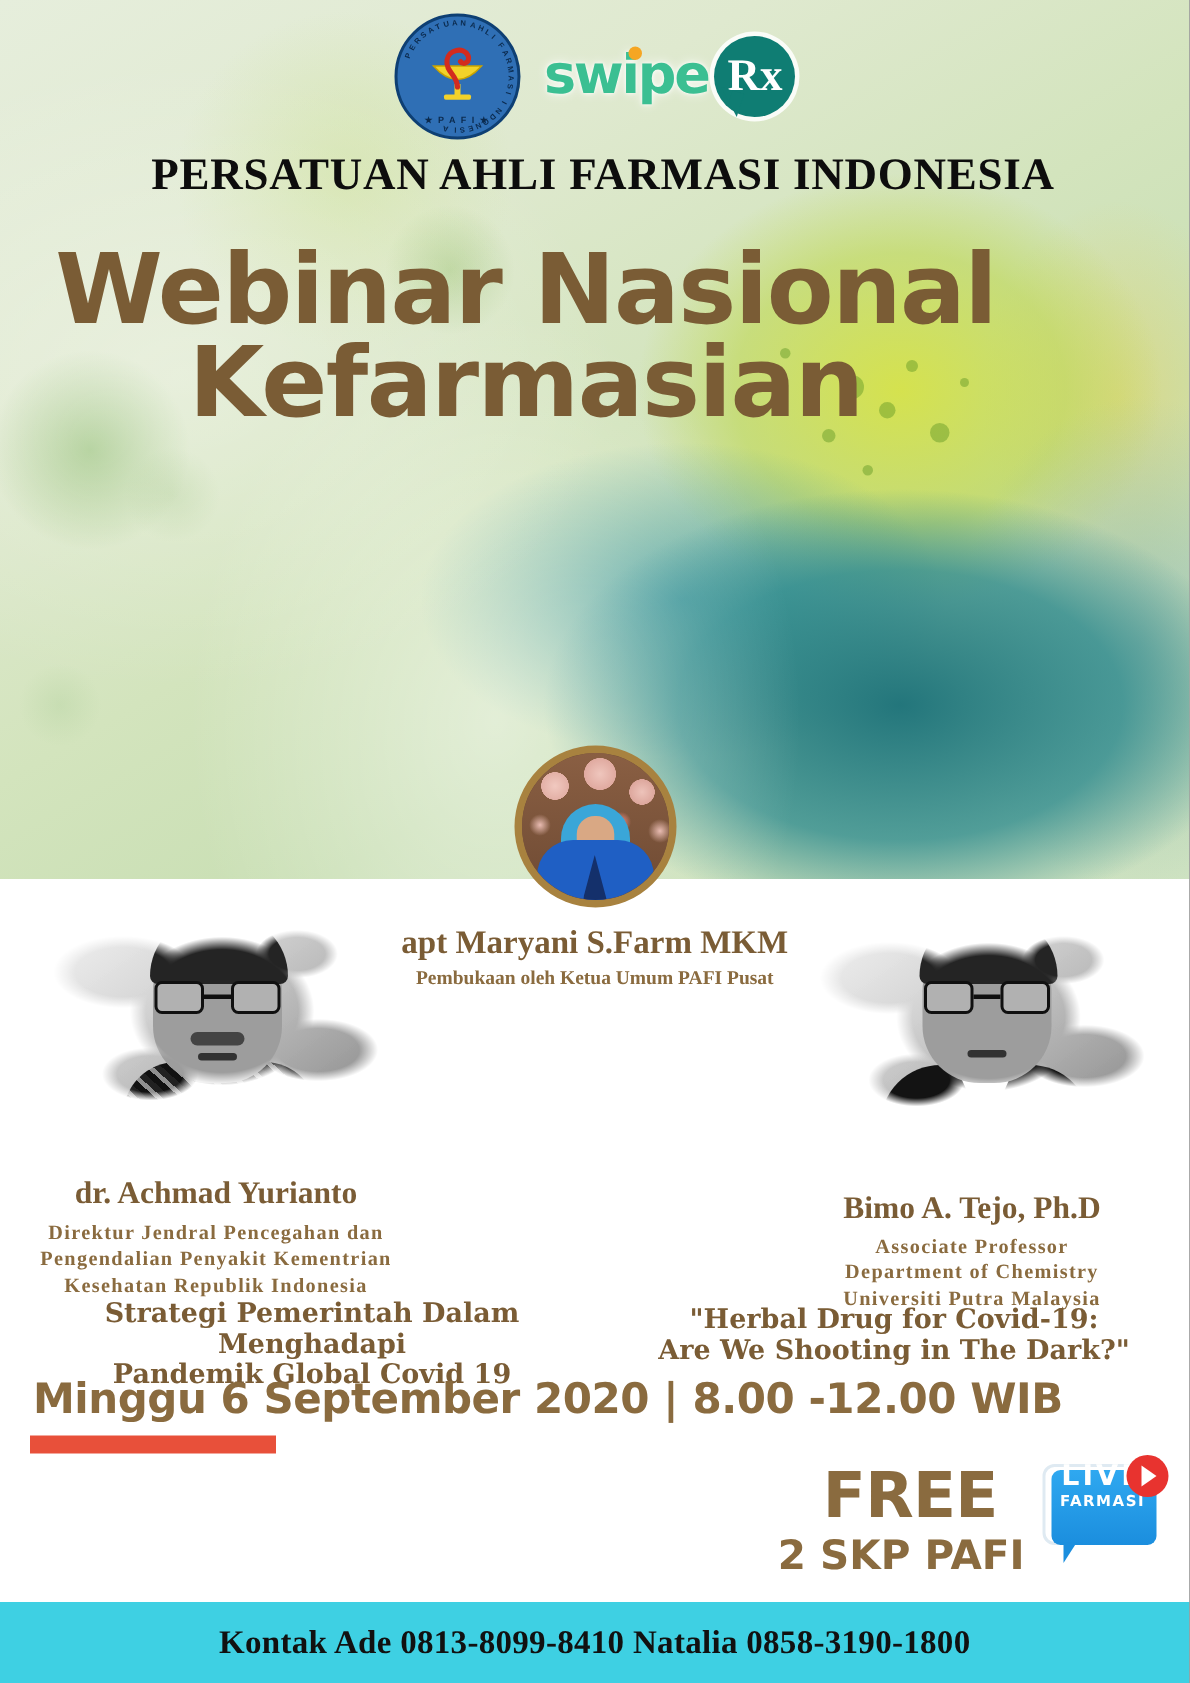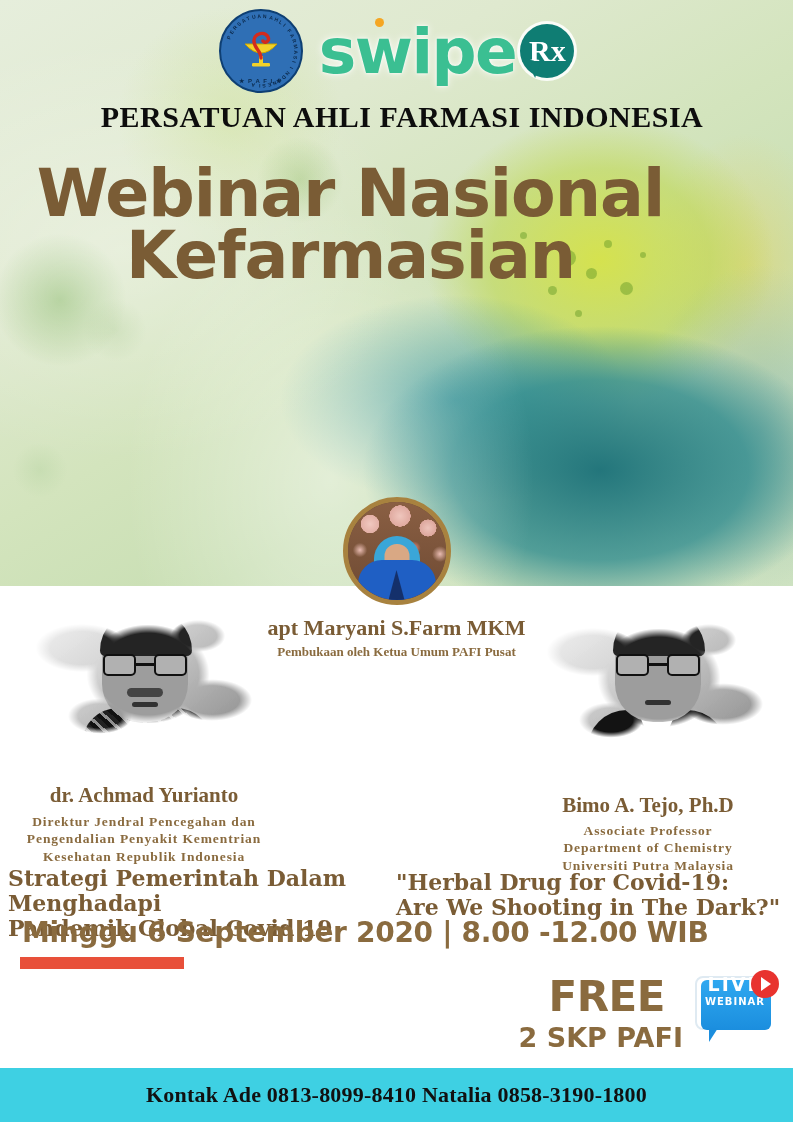--- a/index.html
+++ b/index.html
@@ -64,21 +64,21 @@
     position:absolute; left:50%; top:46%; transform:translate(-50%,-50%);
     width:44px; height:40px;
   }
   .pafi .pafi-word {
     position:absolute; left:0; right:0; bottom:7px; text-align:center;
     font-size:6px; font-weight:bold; color:#0b2a4d; letter-spacing:1px;
   }
   
   .swipe { display:flex; align-items:center; gap:4px; }
   .swipe-word {
-    font-family:"DejaVu Sans", sans-serif; font-weight:bold; font-size:63px;
+    font-family:"DejaVu Sans", sans-serif; font-weight:bold; font-size:36px;
     color:#3bbf92; letter-spacing:-1.5px; line-height:1;
     text-shadow:0 0 3px rgba(255,255,255,.9), 0 0 8px rgba(255,255,255,.8);
     position:relative;
   }
   .swipe-dot { position:absolute; width:9px; height:9px; border-radius:50%;
                background:#f5a623; left:56px; top:-2px; }
   .rx-bubble {
     position:relative; width:54px; height:54px; border-radius:50%;
     background:#0f7d73; display:flex; align-items:center; justify-content:center;
     box-shadow:0 0 0 3px rgba(255,255,255,.85);
@@ -192,21 +192,21 @@
     position:absolute; font-family:"Liberation Serif", serif; font-weight:bold;
     font-size:21px; color:#7a5c35; text-align:center; width:340px;
   }
   .spk-affil {
     position:absolute; font-family:"Liberation Serif", serif; font-weight:bold;
     font-size:13.5px; line-height:1.28; color:#8a6b3f; text-align:center;
     width:340px; letter-spacing:.9px;
   }
   .spk-topic {
     position:absolute; font-family:"DejaVu Serif", serif; font-weight:bold;
-    font-size:22px; line-height:1.14; color:#7a5c35; text-align:left; width:400px;
+    font-size:18px; line-height:1.14; color:#7a5c35; text-align:center; width:400px;
   }
 
   
   .date-line {
     position:absolute; left:22px; top:916px;
     font-family:"DejaVu Sans", sans-serif; font-weight:bold;
     font-size:28px; color:#8a6b3f; letter-spacing:-.3px; white-space:nowrap;
   }
   .red-bar { position:absolute; left:20px; top:957px; width:164px; height:12px; background:#e8503a; }
 
@@ -407,21 +407,21 @@
   <div class="red-bar"></div>
 
   <div class="free">FREE</div>
   <div class="skp">2 SKP PAFI</div>
 
   <div class="live-badge">
     <div class="lb-back"></div>
     <div class="lb-main"></div>
     <div class="lb-tail"></div>
     <div class="lb-live">LIVE</div>
-    <div class="lb-web">WEBINAR</div>
+    <div class="lb-web">FARMASI</div>
     <div class="lb-play"></div>
   </div>
 
   <div class="footer">
     <div class="footer-text">Kontak Ade 0813-8099-8410 Natalia 0858-3190-1800</div>
   </div>
 
 </div>
 
 </body></html>

